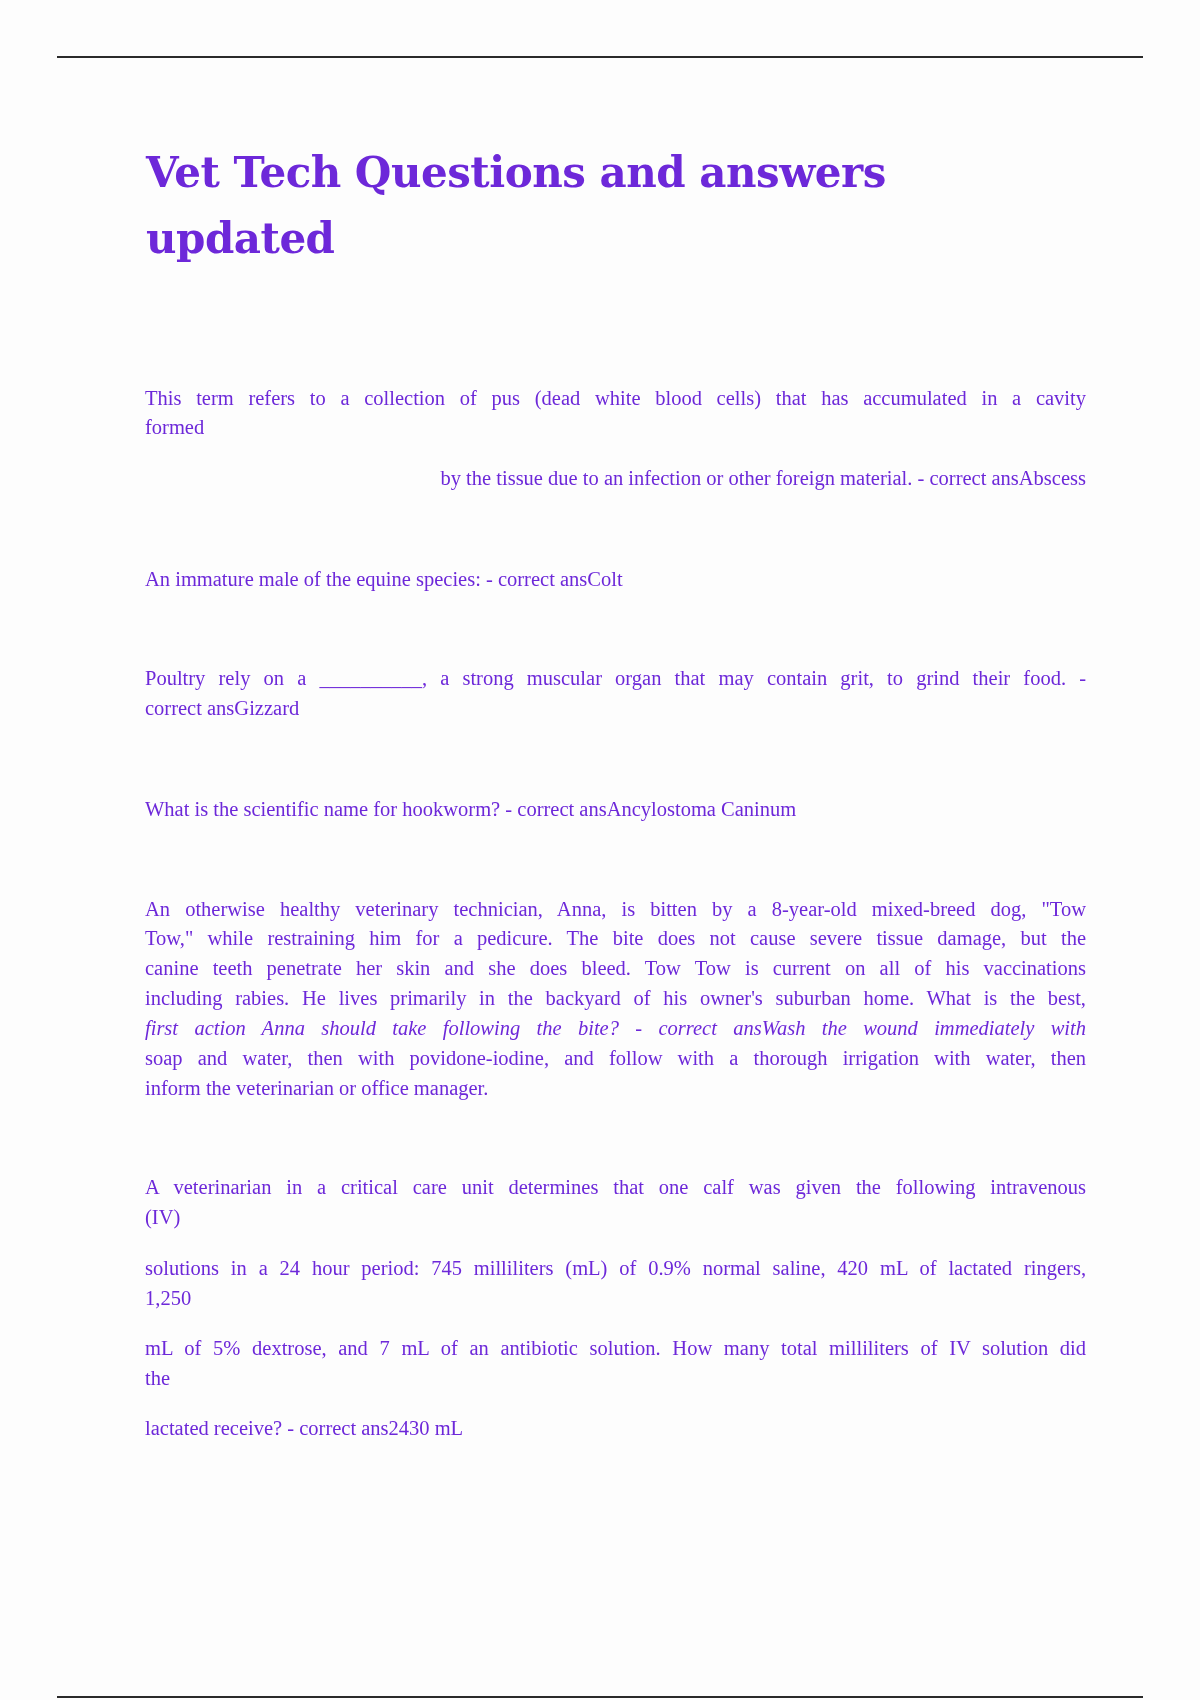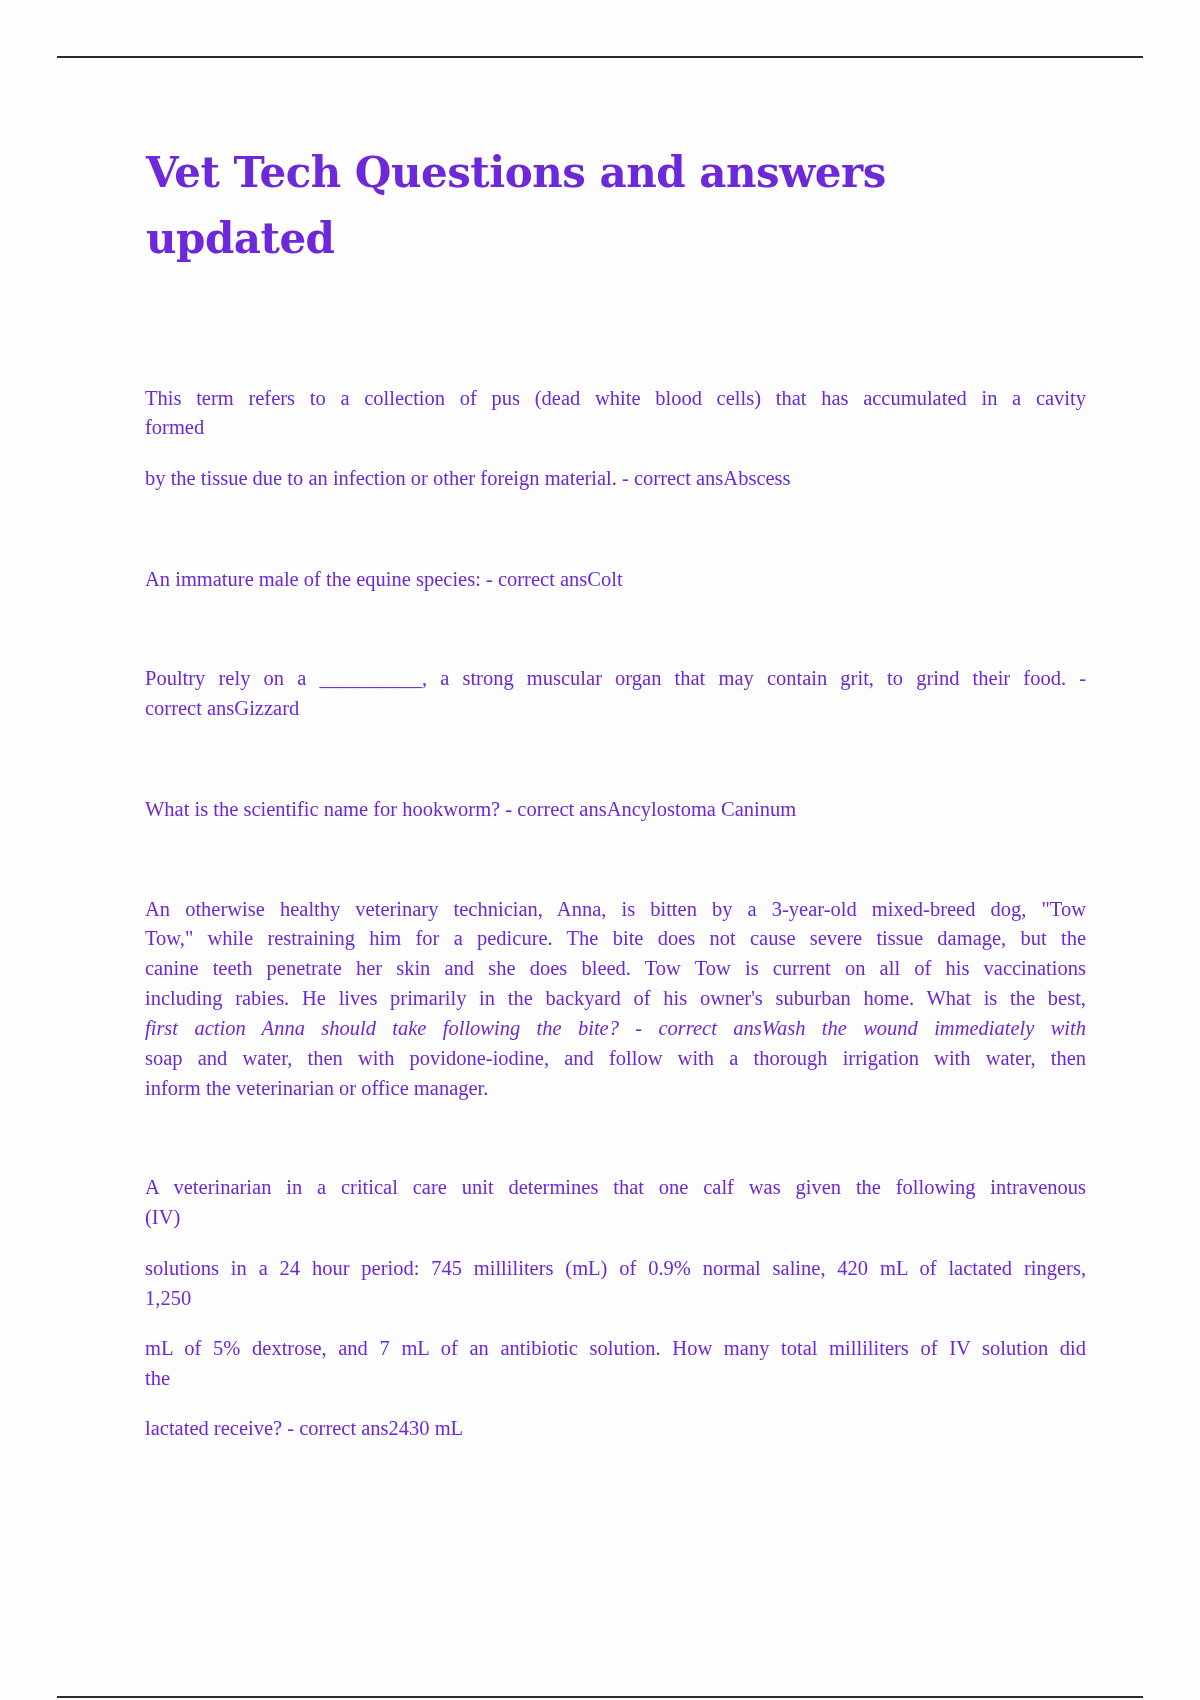--- a/index.html
+++ b/index.html
@@ -59,38 +59,38 @@
 
 <div class="rule top"></div>
 
 <h1 class="page-title">
   <span>Vet Tech Questions and answers updated</span><br>
 </h1>
 
 <div>
   <p class="line just" style="top:374px;">This term refers to a collection of pus (dead white blood cells) that has accumulated in a cavity</p>
   <p class="line" style="top:403px;">formed</p>
-  <p class="line" style="top:454px;">by the tissue due to an infection or other foreign material. - correct ansAbscess</p>
+  <p class="line" style="top:454px;text-align:right;">by the tissue due to an infection or other foreign material. - correct ansAbscess</p>
 </div>
 
 <div>
   <p class="line" style="top:555px;">An immature male of the equine species: - correct ansColt</p>
 </div>
 
 <div>
   <p class="line just" style="top:654px;">Poultry rely on a __________, a strong muscular organ that may contain grit, to grind their food. -</p>
   <p class="line" style="top:684px;">correct ansGizzard</p>
 </div>
 
 <div>
   <p class="line" style="top:785px;">What is the scientific name for hookworm? - correct ansAncylostoma Caninum</p>
 </div>
 
 <div>
-  <p class="line just" style="top:885px;">An otherwise healthy veterinary technician, Anna, is bitten by a 3-year-old mixed-breed dog, "Tow</p>
+  <p class="line just" style="top:885px;">An otherwise healthy veterinary technician, Anna, is bitten by a 8-year-old mixed-breed dog, "Tow</p>
   <p class="line just" style="top:914px;">Tow," while restraining him for a pedicure. The bite does not cause severe tissue damage, but the</p>
   <p class="line just" style="top:944px;">canine teeth penetrate her skin and she does bleed. Tow Tow is current on all of his vaccinations</p>
   <p class="line just" style="top:974px;">including rabies. He lives primarily in the backyard of his owner's suburban home. What is the best,</p>
   <p class="line just" style="top:1004px;font-style:italic;">first action Anna should take following the bite? - correct ansWash the wound immediately with</p>
   <p class="line just" style="top:1034px;">soap and water, then with povidone-iodine, and follow with a thorough irrigation with water, then</p>
   <p class="line" style="top:1064px;">inform the veterinarian or office manager.</p>
 </div>
 
 <div>
   <p class="line just" style="top:1163px;">A veterinarian in a critical care unit determines that one calf was given the following intravenous</p>

